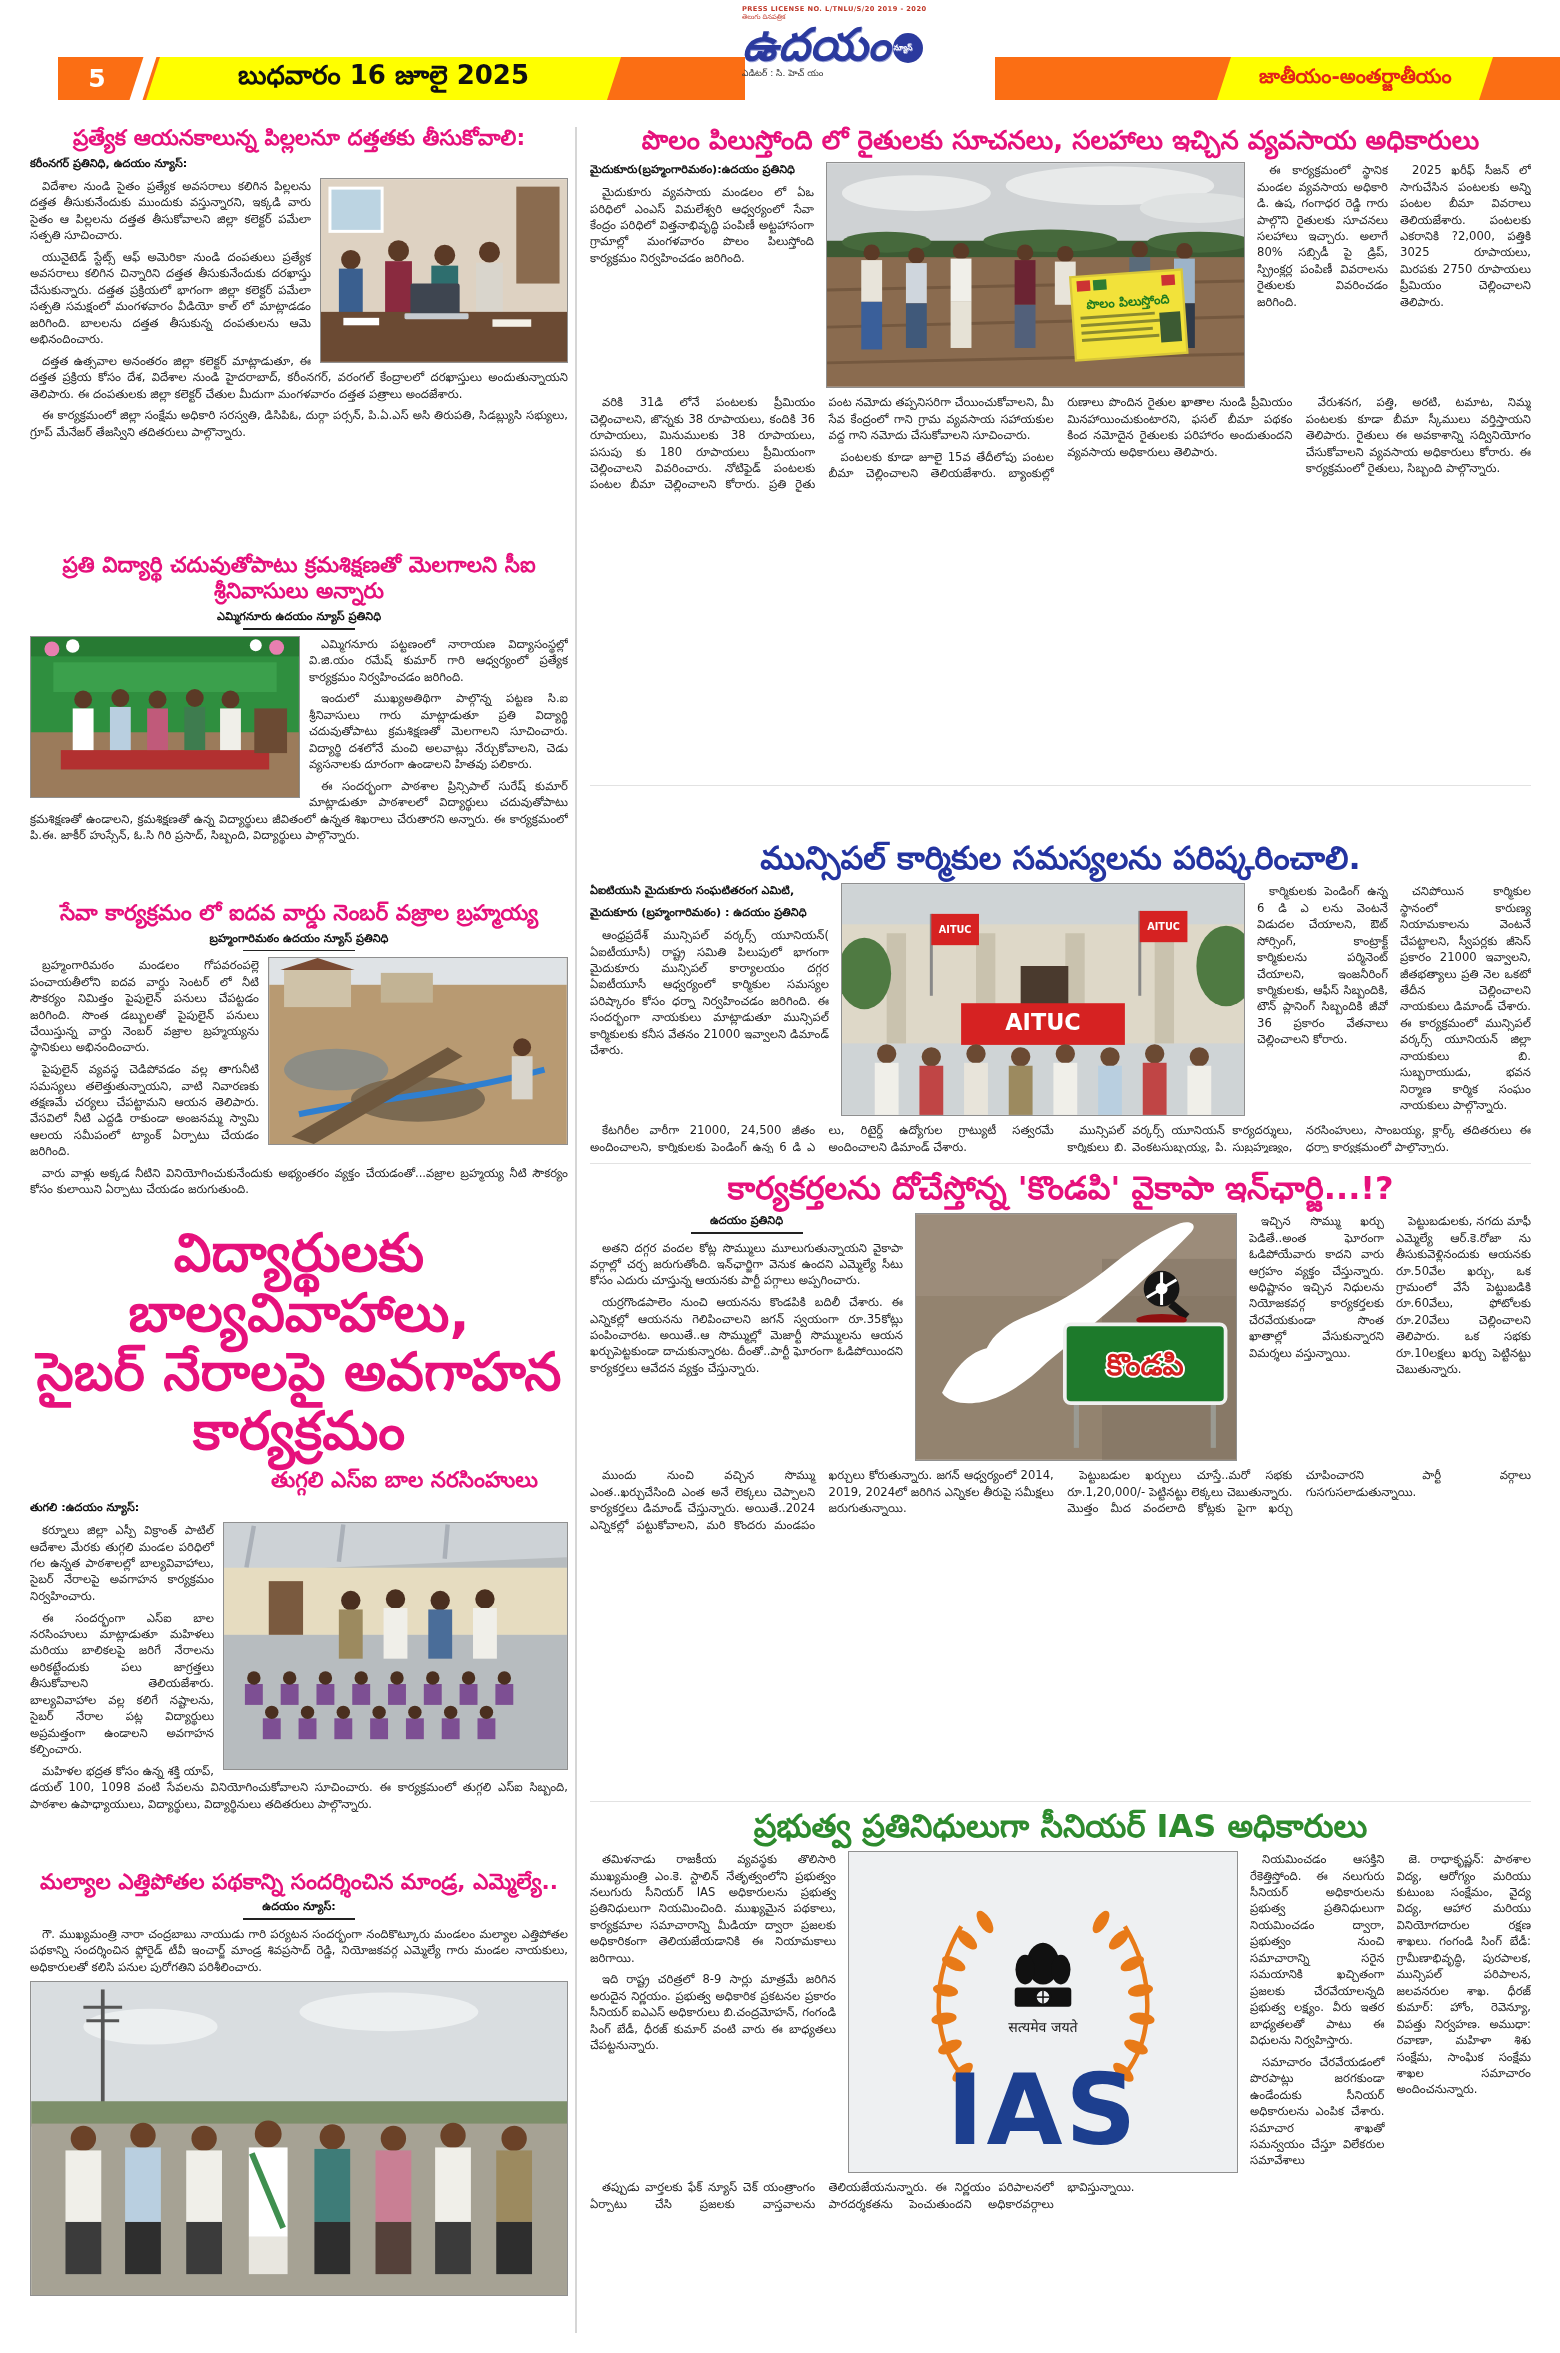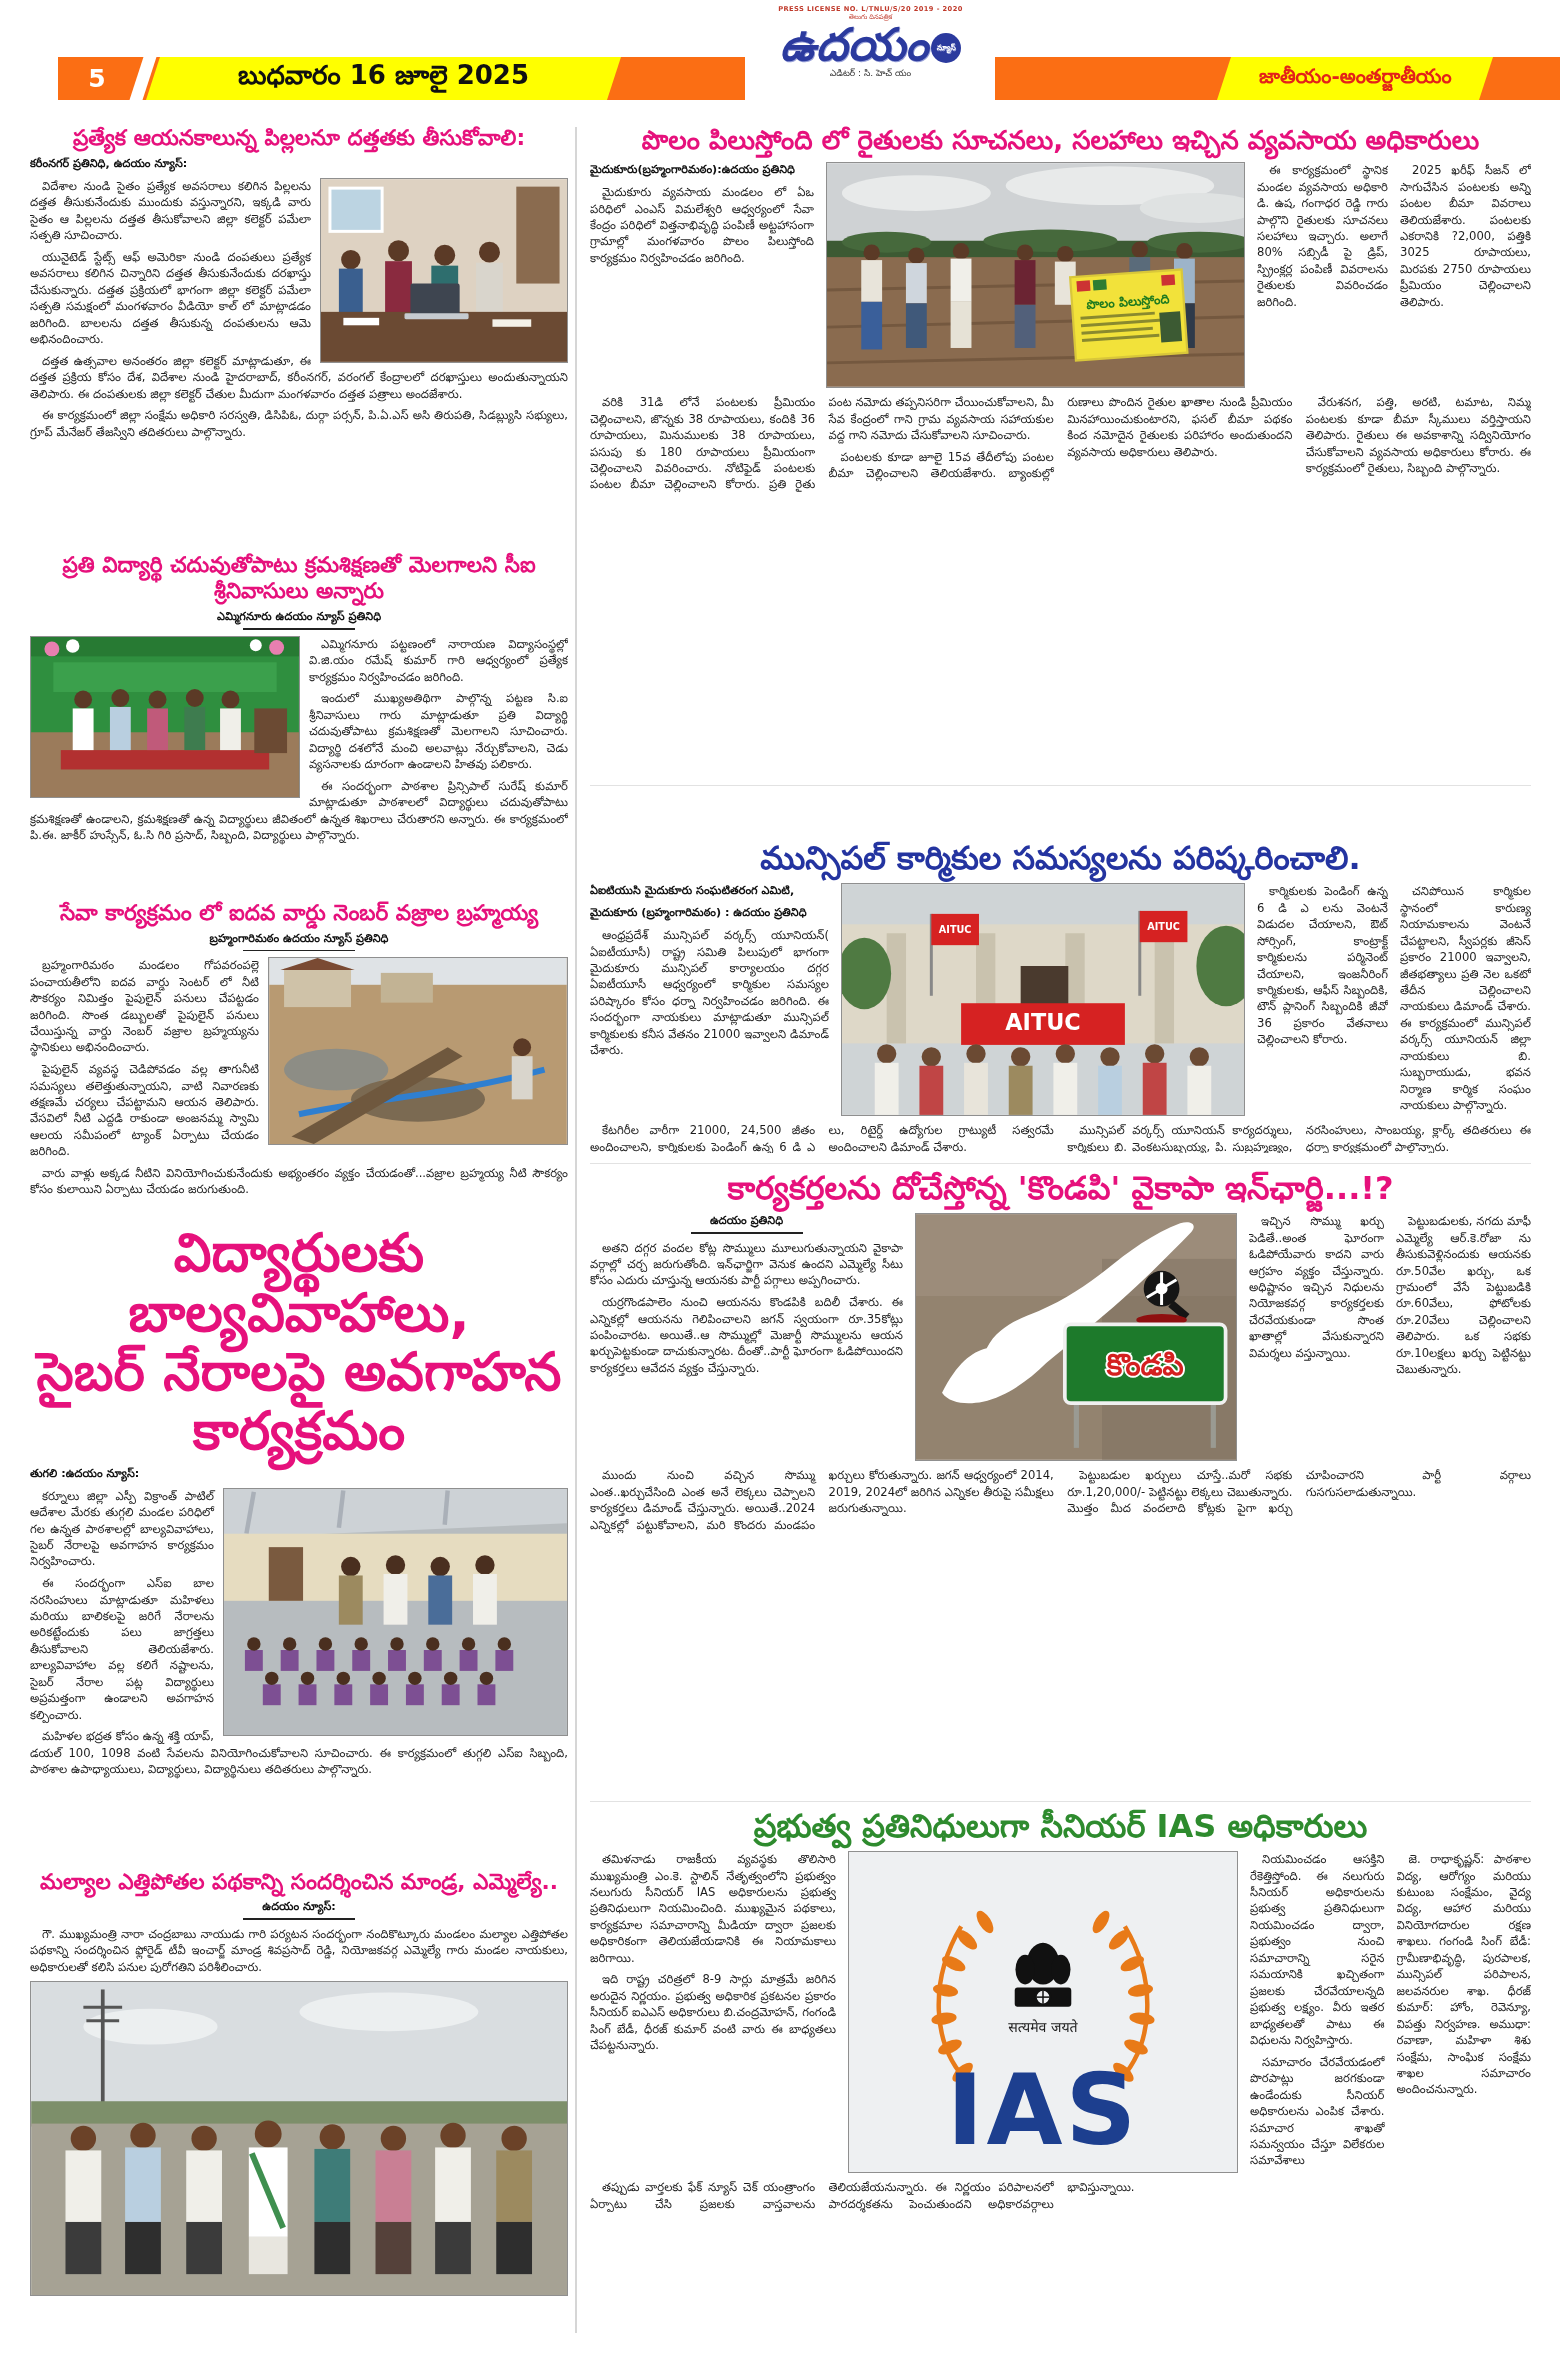--- a/index.html
+++ b/index.html
@@ -11,21 +11,21 @@
   .m5{position:absolute;left:0;top:0;width:78px;height:43px;color:#fff;font-size:25px;font-weight:800;
       display:flex;align-items:center;justify-content:center;}
   .slash{position:absolute;left:78px;top:-4.5px;width:13.4px;height:54px;background:#fff;transform:skewX(-18deg);}
   .ydate{position:absolute;left:95px;top:0;width:461px;height:43px;background:#ffff00;transform:skewX(-18deg);
          display:flex;align-items:center;justify-content:center;}
   .ydate span{transform:skewX(18deg);font-size:26px;font-weight:800;color:#111;}
   .hole{position:absolute;left:687px;top:0;width:250px;height:43px;background:#fff;}
   .ysec{position:absolute;left:1166px;top:0;width:262px;height:43px;background:#ffff00;transform:skewX(-18deg);
         display:flex;align-items:center;justify-content:center;}
   .ysec span{transform:skewX(18deg);font-size:20px;font-weight:800;color:#e32219;}
-  .logoblk{position:absolute;left:742px;top:4.5px;width:257px;text-align:center;}
+  .logoblk{position:absolute;left:742px;top:4.5px;width:257px;text-align:left;}
   .license{font-size:6.7px;color:#c03a2b;font-weight:700;letter-spacing:0.4px;}
   .tagline{font-size:6.7px;color:#c03a2b;}
   .logoword{font-size:45px;line-height:1.0;font-weight:900;color:#2b3a9e;font-style:italic;
             text-shadow:0.7px 0.7px 0 #9aa2d8;}
   .newsbadge{display:inline-block;vertical-align:middle;width:30px;height:30px;border-radius:50%;
              background:#2b3a9e;color:#fff;font-size:7.5px;font-weight:700;line-height:30px;font-style:normal;margin-left:3px;}
   .editor{font-size:9px;color:#333;margin-top:1.5px;}
 
   
   .vrule{position:absolute;left:575px;top:127px;bottom:21px;width:1.5px;background:#d6d6d6;}
@@ -179,20 +179,21 @@
         <p>పైపులైన్ వ్యవస్థ చెడిపోవడం వల్ల తాగునీటి సమస్యలు తలెత్తుతున్నాయని, వాటి నివారణకు తక్షణమే చర్యలు చేపట్టామని ఆయన తెలిపారు. వేసవిలో నీటి ఎద్దడి రాకుండా అంజనమ్మ స్వామి ఆలయ సమీపంలో ట్యాంక్ ఏర్పాటు చేయడం జరిగింది.</p>
         <p>వారు వాళ్లు అక్కడ నీటిని వినియోగించుకునేందుకు అభ్యంతరం వ్యక్తం చేయడంతో...వజ్రాల బ్రహ్మయ్య నీటి సౌకర్యం కోసం కులాయిని ఏర్పాటు చేయడం జరుగుతుంది.</p>
       </div>
     </article>
 
     <article class="a4">
       <h2 class="hl pink hl-big">
         <span>విద్యార్థులకు బాల్యవివాహాలు,</span><br>
         <span>సైబర్ నేరాలపై అవగాహన కార్యక్రమం</span>
       </h2>
+      <div class="subhead">తుగ్గలి ఎస్ఐ బాల నరసింహులు</div>
       <div class="credit lft">తుగలి :ఉదయం న్యూస్:</div>
       <div class="artbody">
         <figure class="fl-r">
           <svg width="343" height="246" viewBox="0 0 460 330">
             <rect width="460" height="330" fill="#b7bcbf"></rect>
             <polygon points="0,0 460,0 460,46 0,66" fill="#cdd2d6"></polygon>
             <line x1="40" y1="4" x2="30" y2="60" stroke="#aab0b8" stroke-width="6"></line>
             <line x1="160" y1="2" x2="154" y2="52" stroke="#aab0b8" stroke-width="6"></line>
             <line x1="300" y1="2" x2="296" y2="48" stroke="#aab0b8" stroke-width="6"></line>
             <rect x="0" y="60" width="460" height="90" fill="#e6dcc0"></rect>

